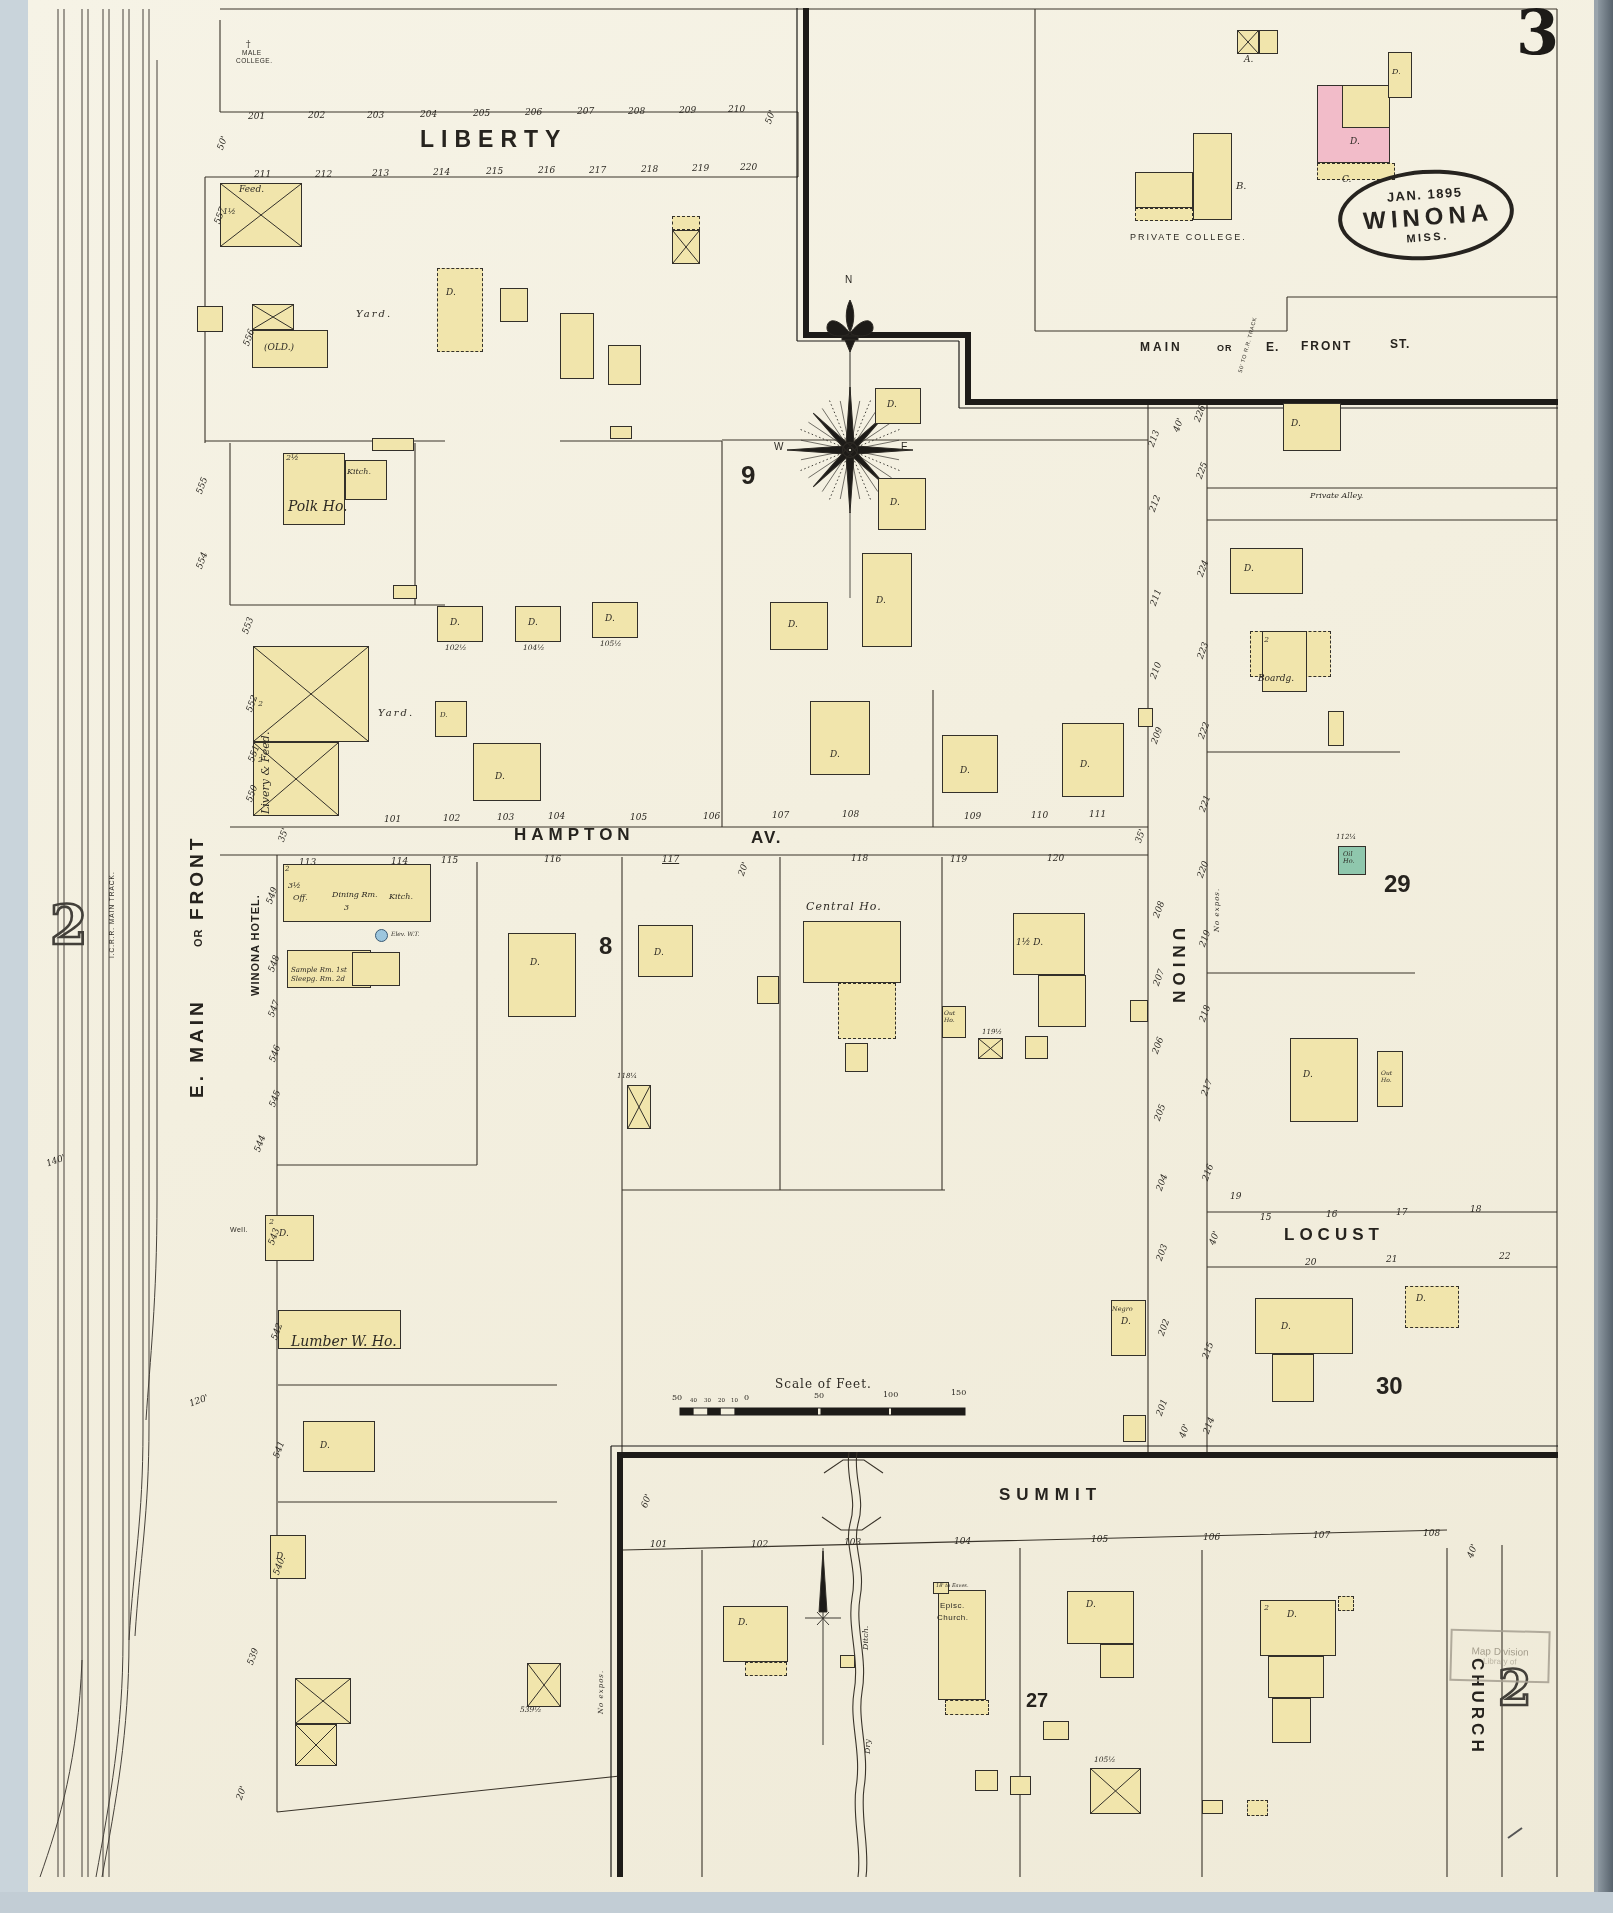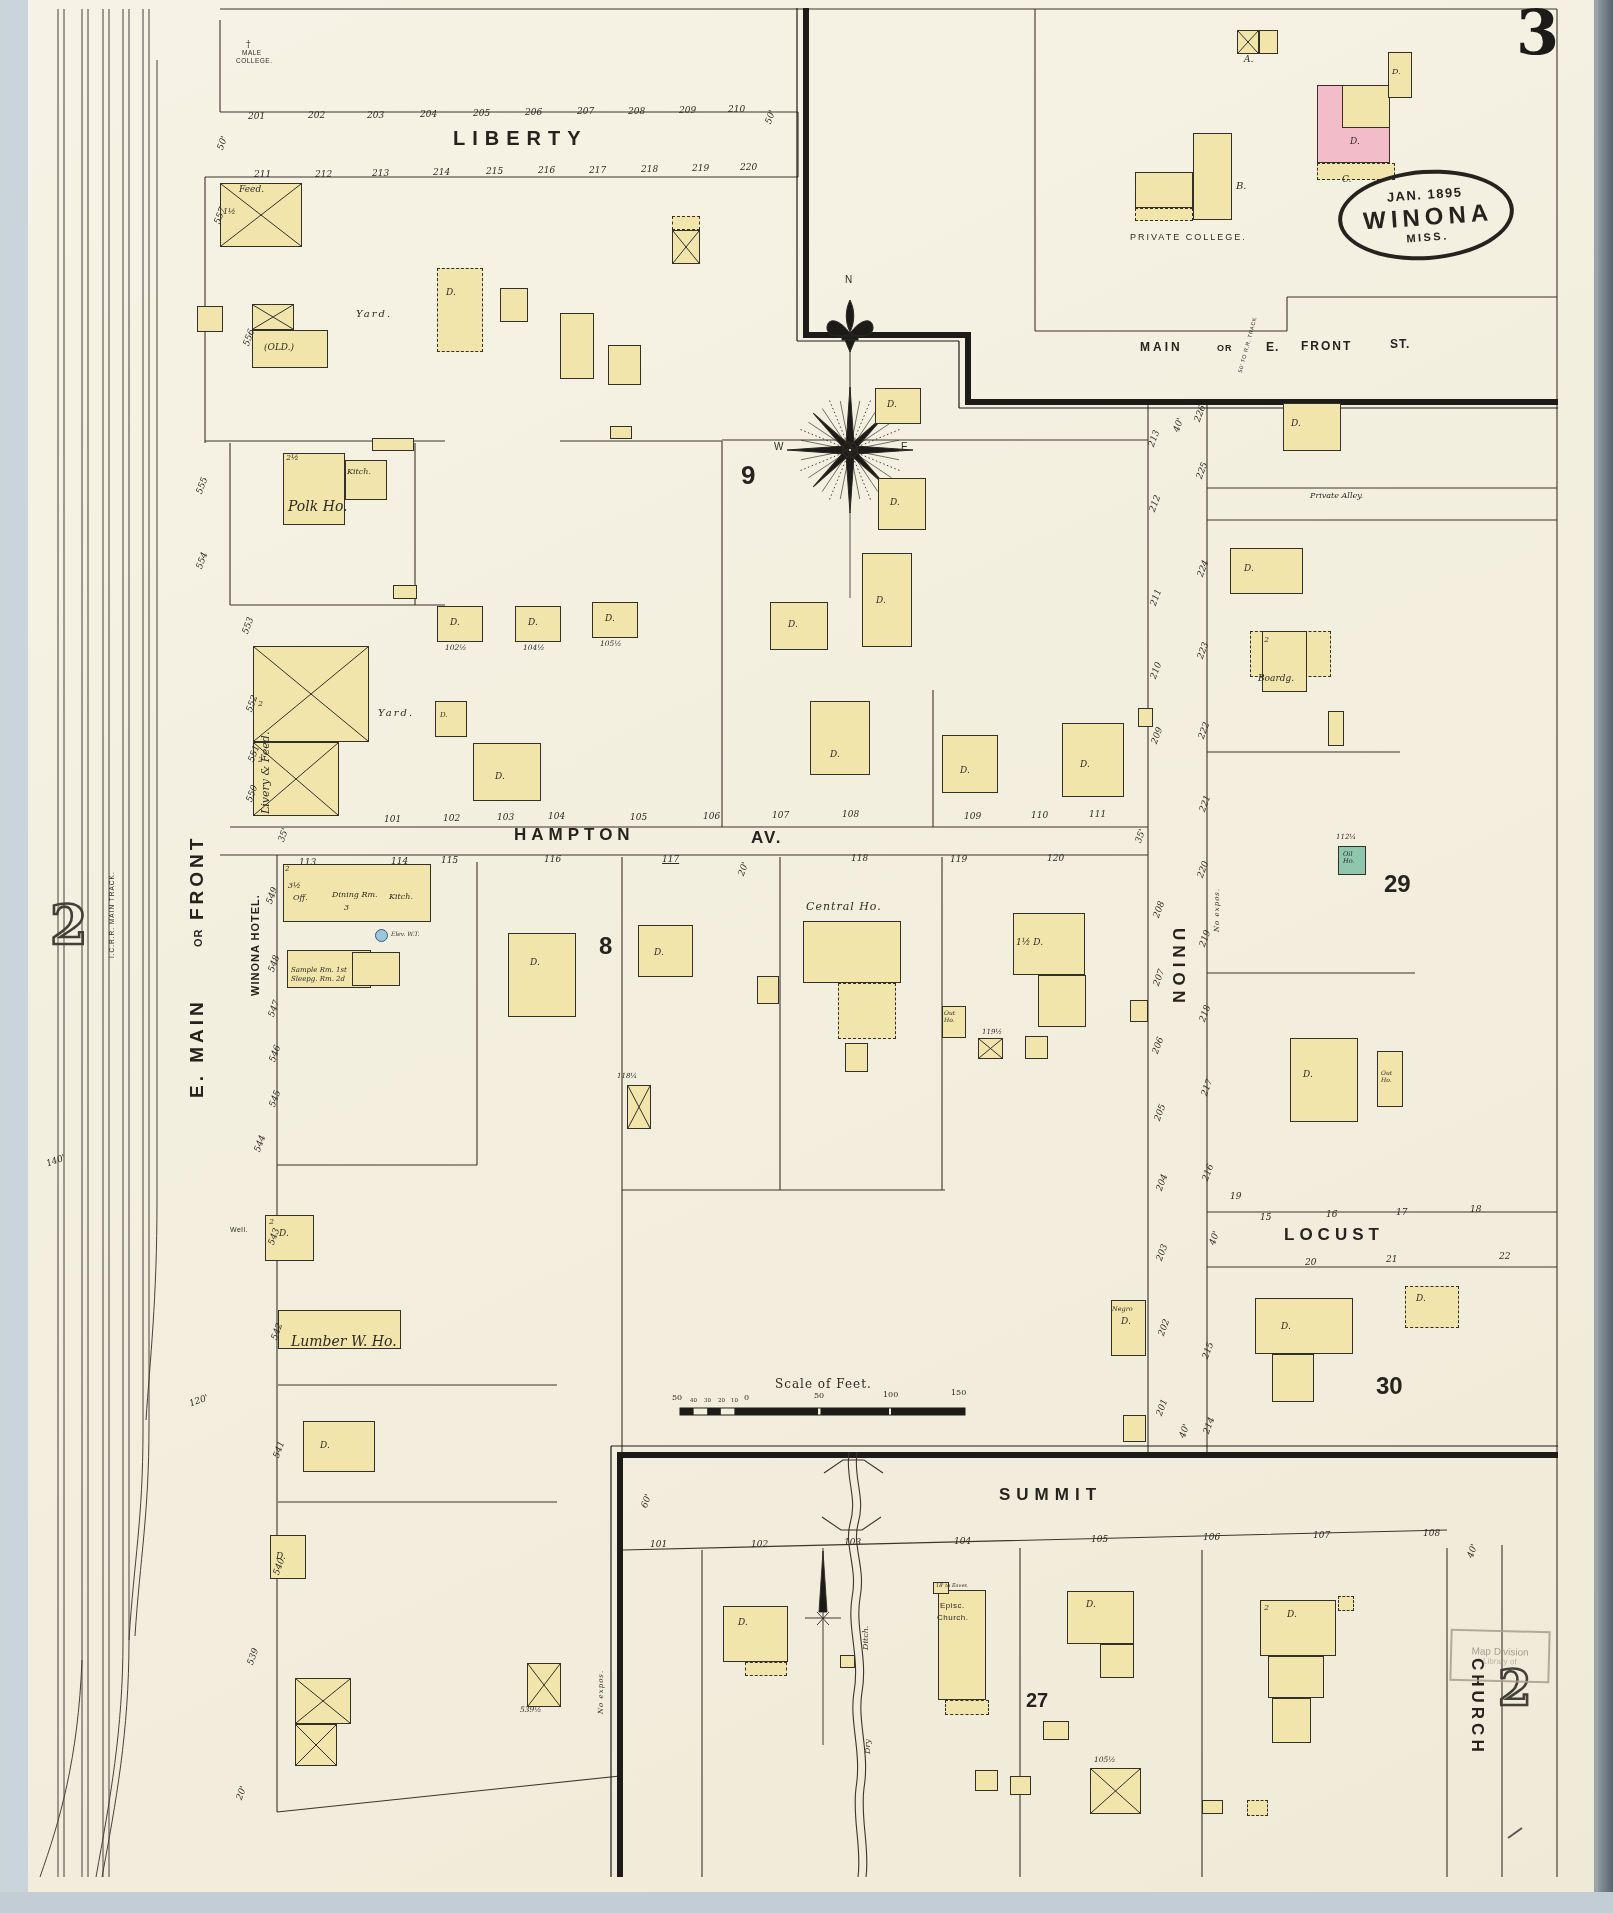--- a/index.html
+++ b/index.html
@@ -439,21 +439,21 @@
       <div class="dim" style="left: 188px; top: 1400px; transform: rotate(-20deg);">120'</div>
       <div class="dim" style="left: 45px; top: 1160px; transform: rotate(-20deg);">140'</div>
       <div class="dim" style="left: 235px; top: 1798px; transform: rotate(-70deg);">20'</div>
       <div class="blocknum" style="left: 741px; top: 462px; font-size: 26px;">9</div>
       <div class="blocknum" style="left: 599px; top: 934px; font-size: 24px;">8</div>
       <div class="blocknum" style="left: 1384px; top: 872px; font-size: 24px;">29</div>
       <div class="blocknum" style="left: 1376px; top: 1374px; font-size: 24px;">30</div>
       <div class="blocknum" style="left: 1026px; top: 1690px; font-size: 20px;">27</div>
       <div class="blocknum outline2" style="left: 50px; top: 898px; font-size: 54px;">2</div>
       <div class="blocknum outline2" style="left: 1498px; top: 1664px; font-size: 48px;">2</div>
-      <div class="mlabel k-street" style="left: 420px; top: 128px; font-size: 20px; letter-spacing: 7px; margin-left: 33px;">LIBERTY</div>
+      <div class="mlabel k-street" style="left: 420px; top: 128px; font-size: 23px; letter-spacing: 7px;">LIBERTY</div>
       <div class="mlabel k-street" style="left: 514px; top: 826px; font-size: 17px; letter-spacing: 5px;">HAMPTON</div>
       <div class="mlabel k-street" style="left: 751px; top: 829px; font-size: 17px; letter-spacing: 2px;">AV.</div>
       <div class="mlabel k-street" style="left: 1187px; top: 928px; font-size: 17px; letter-spacing: 5px; transform: rotate(90deg);">UNION</div>
       <div class="mlabel k-street" style="left: 1284px; top: 1226px; font-size: 17px; letter-spacing: 5px;">LOCUST</div>
       <div class="mlabel k-street" style="left: 999px; top: 1486px; font-size: 17px; letter-spacing: 6px;">SUMMIT</div>
       <div class="mlabel k-street" style="left: 1486px; top: 1658px; font-size: 17px; letter-spacing: 4px; transform: rotate(90deg);">CHURCH</div>
       <div class="mlabel k-street" style="left: 187px; top: 920px; font-size: 19px; letter-spacing: 4px; transform: rotate(-90deg);">FRONT</div>
       <div class="mlabel k-street" style="left: 193px; top: 947px; font-size: 11px; letter-spacing: 1px; transform: rotate(-90deg);">OR</div>
       <div class="mlabel k-street" style="left: 187px; top: 1098px; font-size: 19px; letter-spacing: 4px; transform: rotate(-90deg);">E. MAIN</div>
       <div class="mlabel k-street" style="left: 1140px; top: 341px; font-size: 12px; letter-spacing: 3px;">MAIN</div>

